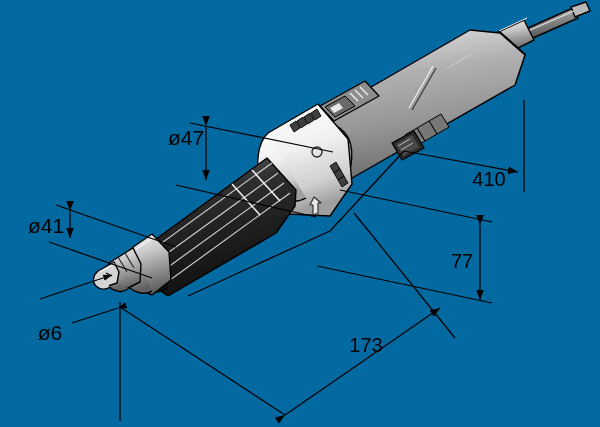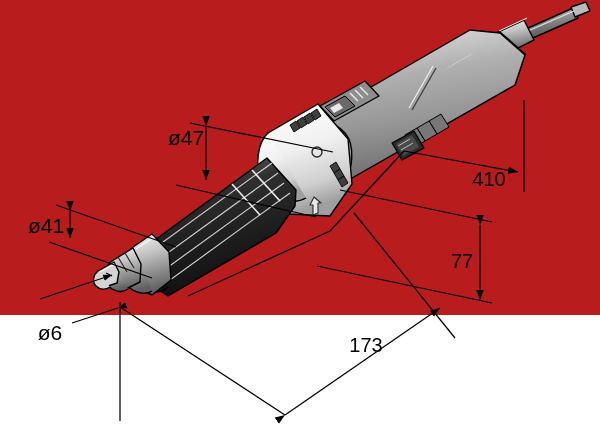--- a/index.html
+++ b/index.html
@@ -1,18 +1,18 @@
 <!DOCTYPE html>
 <html><head>
 <meta charset="utf-8">
 <style>
   html,body{margin:0;padding:0;background:#fff;}
   body{width:600px;height:427px;overflow:hidden;
        font-family:"Liberation Sans",sans-serif;}
-  #stage{position:relative;width:600px;height:315px;background:#b91c1c;}
+  #stage{position:relative;width:600px;height:427px;background:#0369a1;}
   svg.layer{position:absolute;left:0;top:0;width:600px;height:427px;}
   .dimtext{font-family:"Liberation Sans",sans-serif;font-size:21px;fill:#000;}
   .dimtext.small{font-size:20px;}
 </style>
 </head>
 <body>
 
 <div id="stage">
 
   <svg class="layer" viewBox="0 0 600 427">

